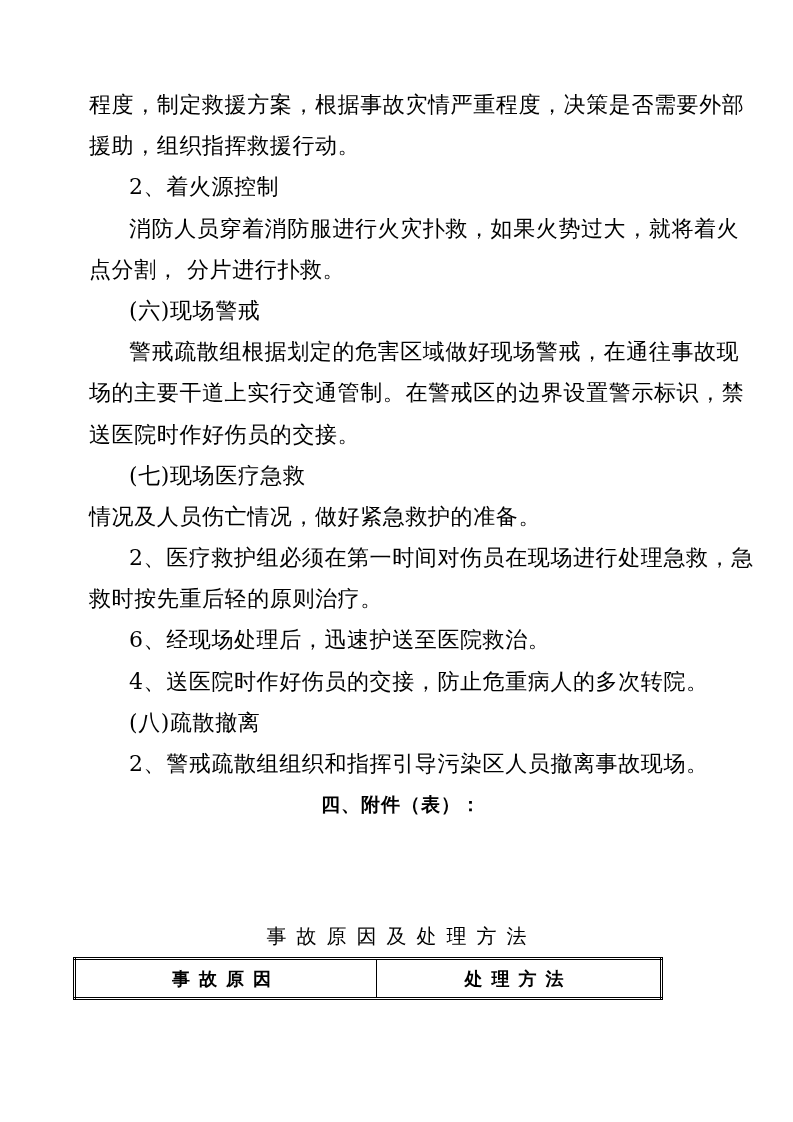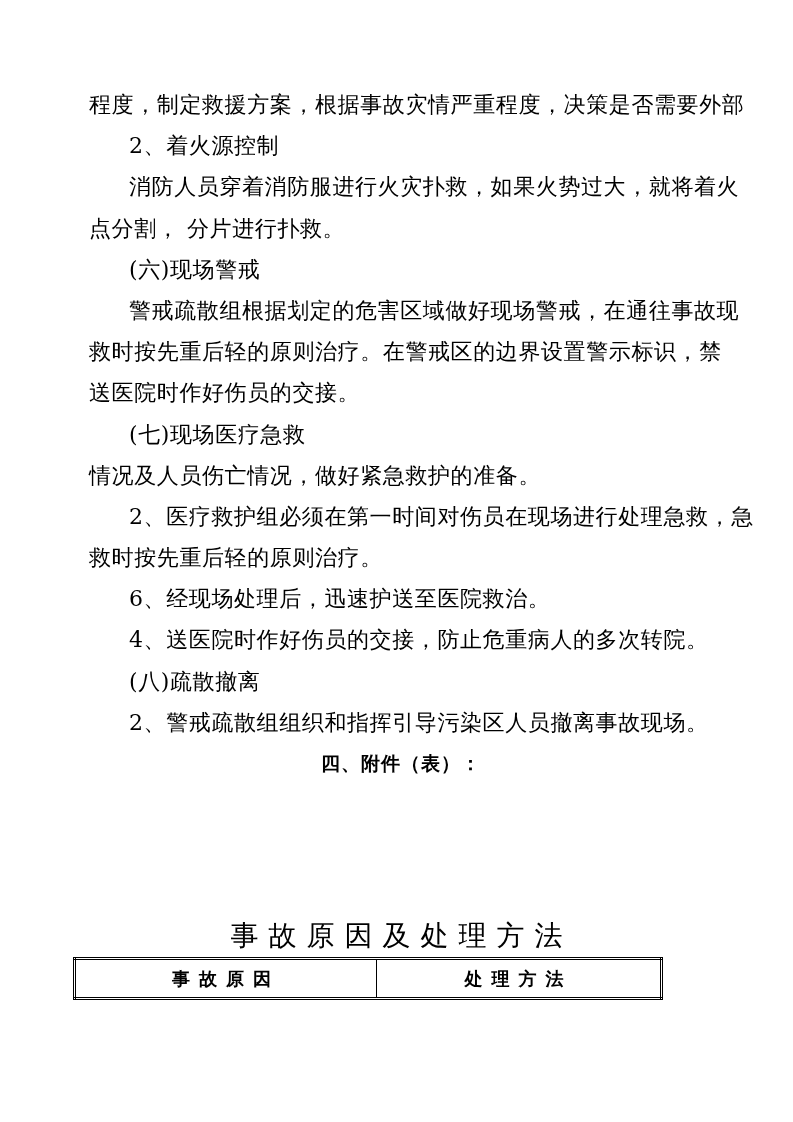--- a/index.html
+++ b/index.html
@@ -42,21 +42,21 @@
     font-size: 19px;
     letter-spacing: 1px;
     text-align: center;
   }
   .table-title {
     position: absolute;
     left: 0;
     width: 793px;
     top: 921px;
     text-align: center;
-    font-size: 28px;
+    font-size: 20px;
     letter-spacing: 10px;
     line-height: 30px;
     padding-left: 10px;
     box-sizing: border-box;
   }
   .annex-table {
     position: absolute;
     left: 73px;
     top: 957px;
     width: 590px;
@@ -78,26 +78,27 @@
   .annex-table th.col1 {
     width: 300px;
     border-right: 1px solid #000;
   }
 </style>
 </head>
 <body>
 
 <div class="page">
   <div class="line just">程度，制定救援方案，根据事故灾情严重程度，决策是否需要外部</div>
+  <div class="line">援助，组织指挥救援行动。</div>
   <div class="line indent">2、着火源控制</div>
   <div class="line indent just">消防人员穿着消防服进行火灾扑救，如果火势过大，就将着火</div>
   <div class="line">点分割， 分片进行扑救。</div>
   <div class="line indent">(六)现场警戒</div>
   <div class="line indent just">警戒疏散组根据划定的危害区域做好现场警戒，在通往事故现</div>
-  <div class="line just">救时按先重后轻的原则治疗。在警戒区的边界设置警示标识，禁</div>
+  <div class="line just">场的主要干道上实行交通管制。在警戒区的边界设置警示标识，禁</div>
   <div class="line">送医院时作好伤员的交接。</div>
   <div class="line indent">(七)现场医疗急救</div>
   <div class="line">情况及人员伤亡情况，做好紧急救护的准备。</div>
   <div class="line indent just">2、医疗救护组必须在第一时间对伤员在现场进行处理急救，急</div>
   <div class="line">救时按先重后轻的原则治疗。</div>
   <div class="line indent">6、经现场处理后，迅速护送至医院救治。</div>
   <div class="line indent">4、送医院时作好伤员的交接，防止危重病人的多次转院。</div>
   <div class="line indent">(八)疏散撤离</div>
   <div class="line indent">2、警戒疏散组组织和指挥引导污染区人员撤离事故现场。</div>
   <div class="line heading">四、附件（表）：</div>

